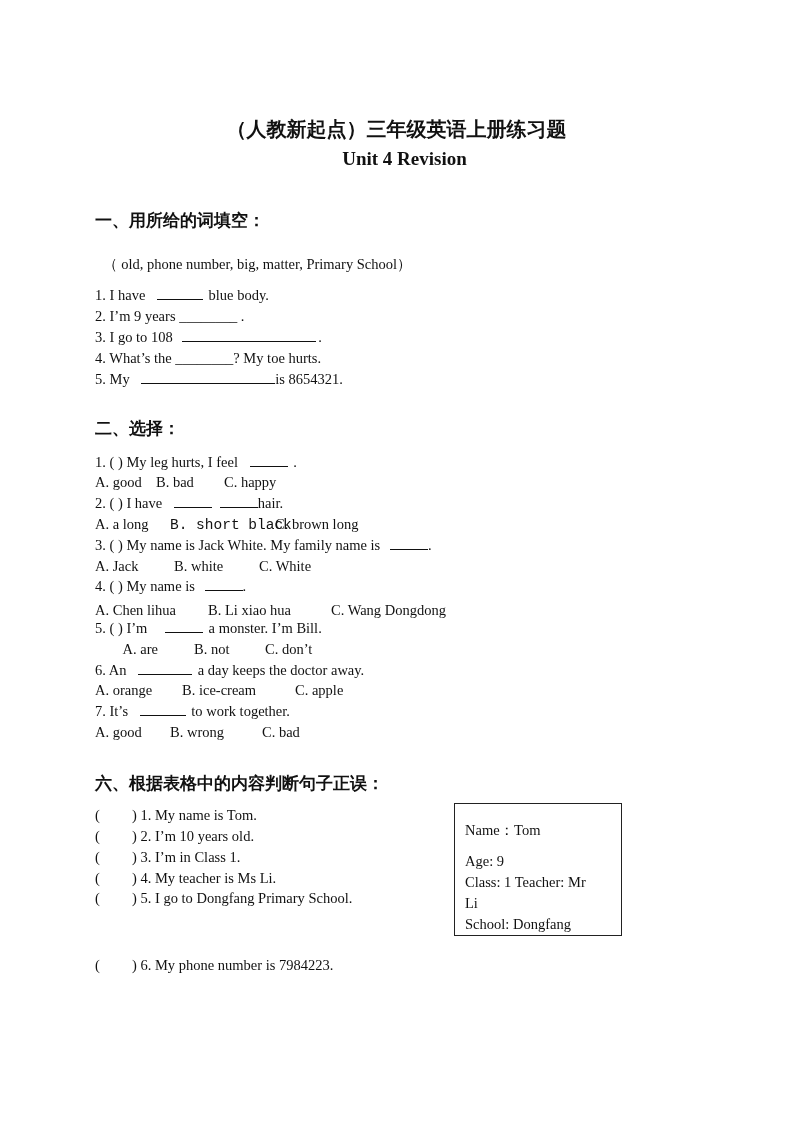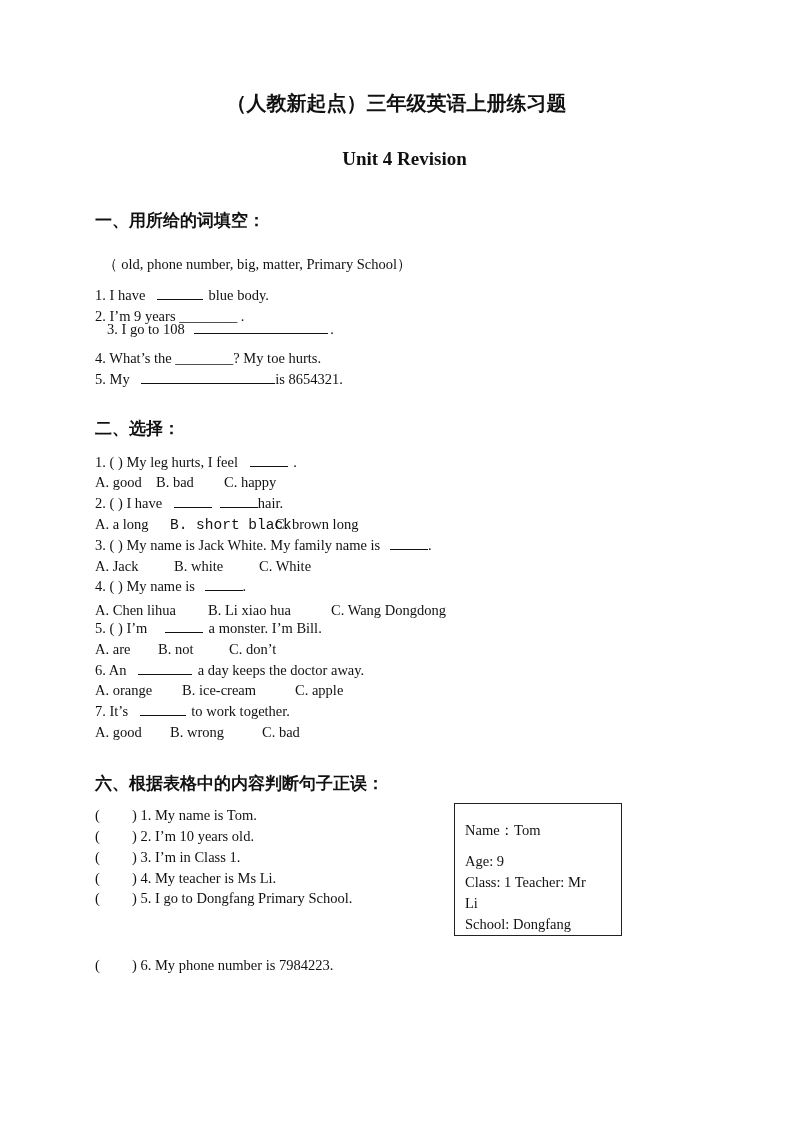--- a/index.html
+++ b/index.html
@@ -1,20 +1,20 @@
 <!DOCTYPE html>
 <html><head>
 <meta charset="utf-8">
 <style>
   html, body { margin: 0; padding: 0; background: #ffffff; }
   body { width: 793px; height: 1122px; position: relative; overflow: hidden; color: #111; }
   .serif { font-family: "Liberation Serif", "DejaVu Serif", serif; }
   .sans { font-family: "DejaVu Sans", "Liberation Sans", sans-serif; }
   .abs { position: absolute; white-space: nowrap; }
-  .title { left: 0; width: 793px; text-align: center; top: 90px; font-size: 20px; font-weight: bold; letter-spacing: 0px; }
+  .title { left: 0; width: 793px; text-align: center; top: 116px; font-size: 20px; font-weight: bold; letter-spacing: 0px; }
   .subtitle { left: 0; width: 793px; text-align: center; top: 148px; font-size: 19px; font-weight: bold; margin-left: 8px; }
   .section { left: 95px; font-size: 17px; font-weight: bold; }
   .line { left: 95px; font-size: 14.5px; line-height: 20px; }
   .blank { display: inline-block; border-bottom: 1px solid #111; height: 14px; vertical-align: baseline; margin: 0 2px; }
   .opt { display: inline-block; }
   .infobox { position: absolute; left: 454px; top: 803px; width: 168px; height: 133px; border: 1px solid #222; box-sizing: border-box; overflow: hidden; }
   .infobox .row { position: absolute; left: 10px; font-size: 14.5px; line-height: 20px; white-space: nowrap; }
 </style>
 </head>
 <body>
@@ -24,21 +24,21 @@
 
 <div class="abs sans section" style="top:209px;">一、用所给的词填空：</div>
 <div class="abs serif line" style="left:103px; top:254px;">（  old,    phone number,    big,    matter,    Primary School）</div>
 
 <div class="abs serif line" style="top:285px;">
   <span>1. I have </span><span class="blank" style="width:46px; margin-left:8px;"></span><span> blue body.</span>
 </div>
 <div class="abs serif line" style="top:306px;">
   <span>2. I’m 9 years </span><span>________ .</span>
 </div>
-<div class="abs serif line" style="top:319px;margin-left:12px;">
+<div class="abs serif line" style="top:327px;">
   <span>3. I go to 108 </span><span class="blank" style="width:134px; margin-left:6px;"></span><span>.</span>
 </div>
 <div class="abs serif line" style="top:348px;">
   <span>4. What’s the </span><span>________? My toe hurts.</span>
 </div>
 <div class="abs serif line" style="top:369px;">
   <span>5. My </span><span class="blank" style="width:134px; margin-left:8px; margin-right:0;"></span><span>is 8654321.</span>
 </div>
 
 <div class="abs sans section" style="top:417px;">二、选择：</div>
@@ -68,21 +68,21 @@
   <span>4. (      ) My name is </span><span class="blank" style="width:38px; margin-left:6px; margin-right:0;"></span><span>.</span>
 </div>
 <div class="abs serif line" style="top:600px;">
   <span class="opt" style="width:113px;">A. Chen lihua</span><span class="opt" style="width:123px;">B. Li xiao hua</span><span class="opt">C. Wang Dongdong</span>
 </div>
 
 <div class="abs serif line" style="top:618px;">
   <span>5. (      ) I’m </span><span class="blank" style="width:38px; margin-left:14px;"></span><span> a monster. I’m Bill.</span>
 </div>
 <div class="abs serif line" style="top:639px;">
-  <span class="opt" style="width:63px;">A. are</span><span class="opt" style="width:71px;">B. not</span><span class="opt">C. don’t</span>
+  <span class="opt" style="width:63px;text-align:right;">A. are</span><span class="opt" style="width:71px;margin-left:36px;">B. not</span><span class="opt">C. don’t</span>
 </div>
 
 <div class="abs serif line" style="top:660px;">
   <span>6. An </span><span class="blank" style="width:54px; margin-left:8px;"></span><span> a day keeps the doctor away.</span>
 </div>
 <div class="abs serif line" style="top:680px;">
   <span class="opt" style="width:87px;">A. orange</span><span class="opt" style="width:113px;">B. ice-cream</span><span class="opt">C. apple</span>
 </div>
 
 <div class="abs serif line" style="top:701px;">

